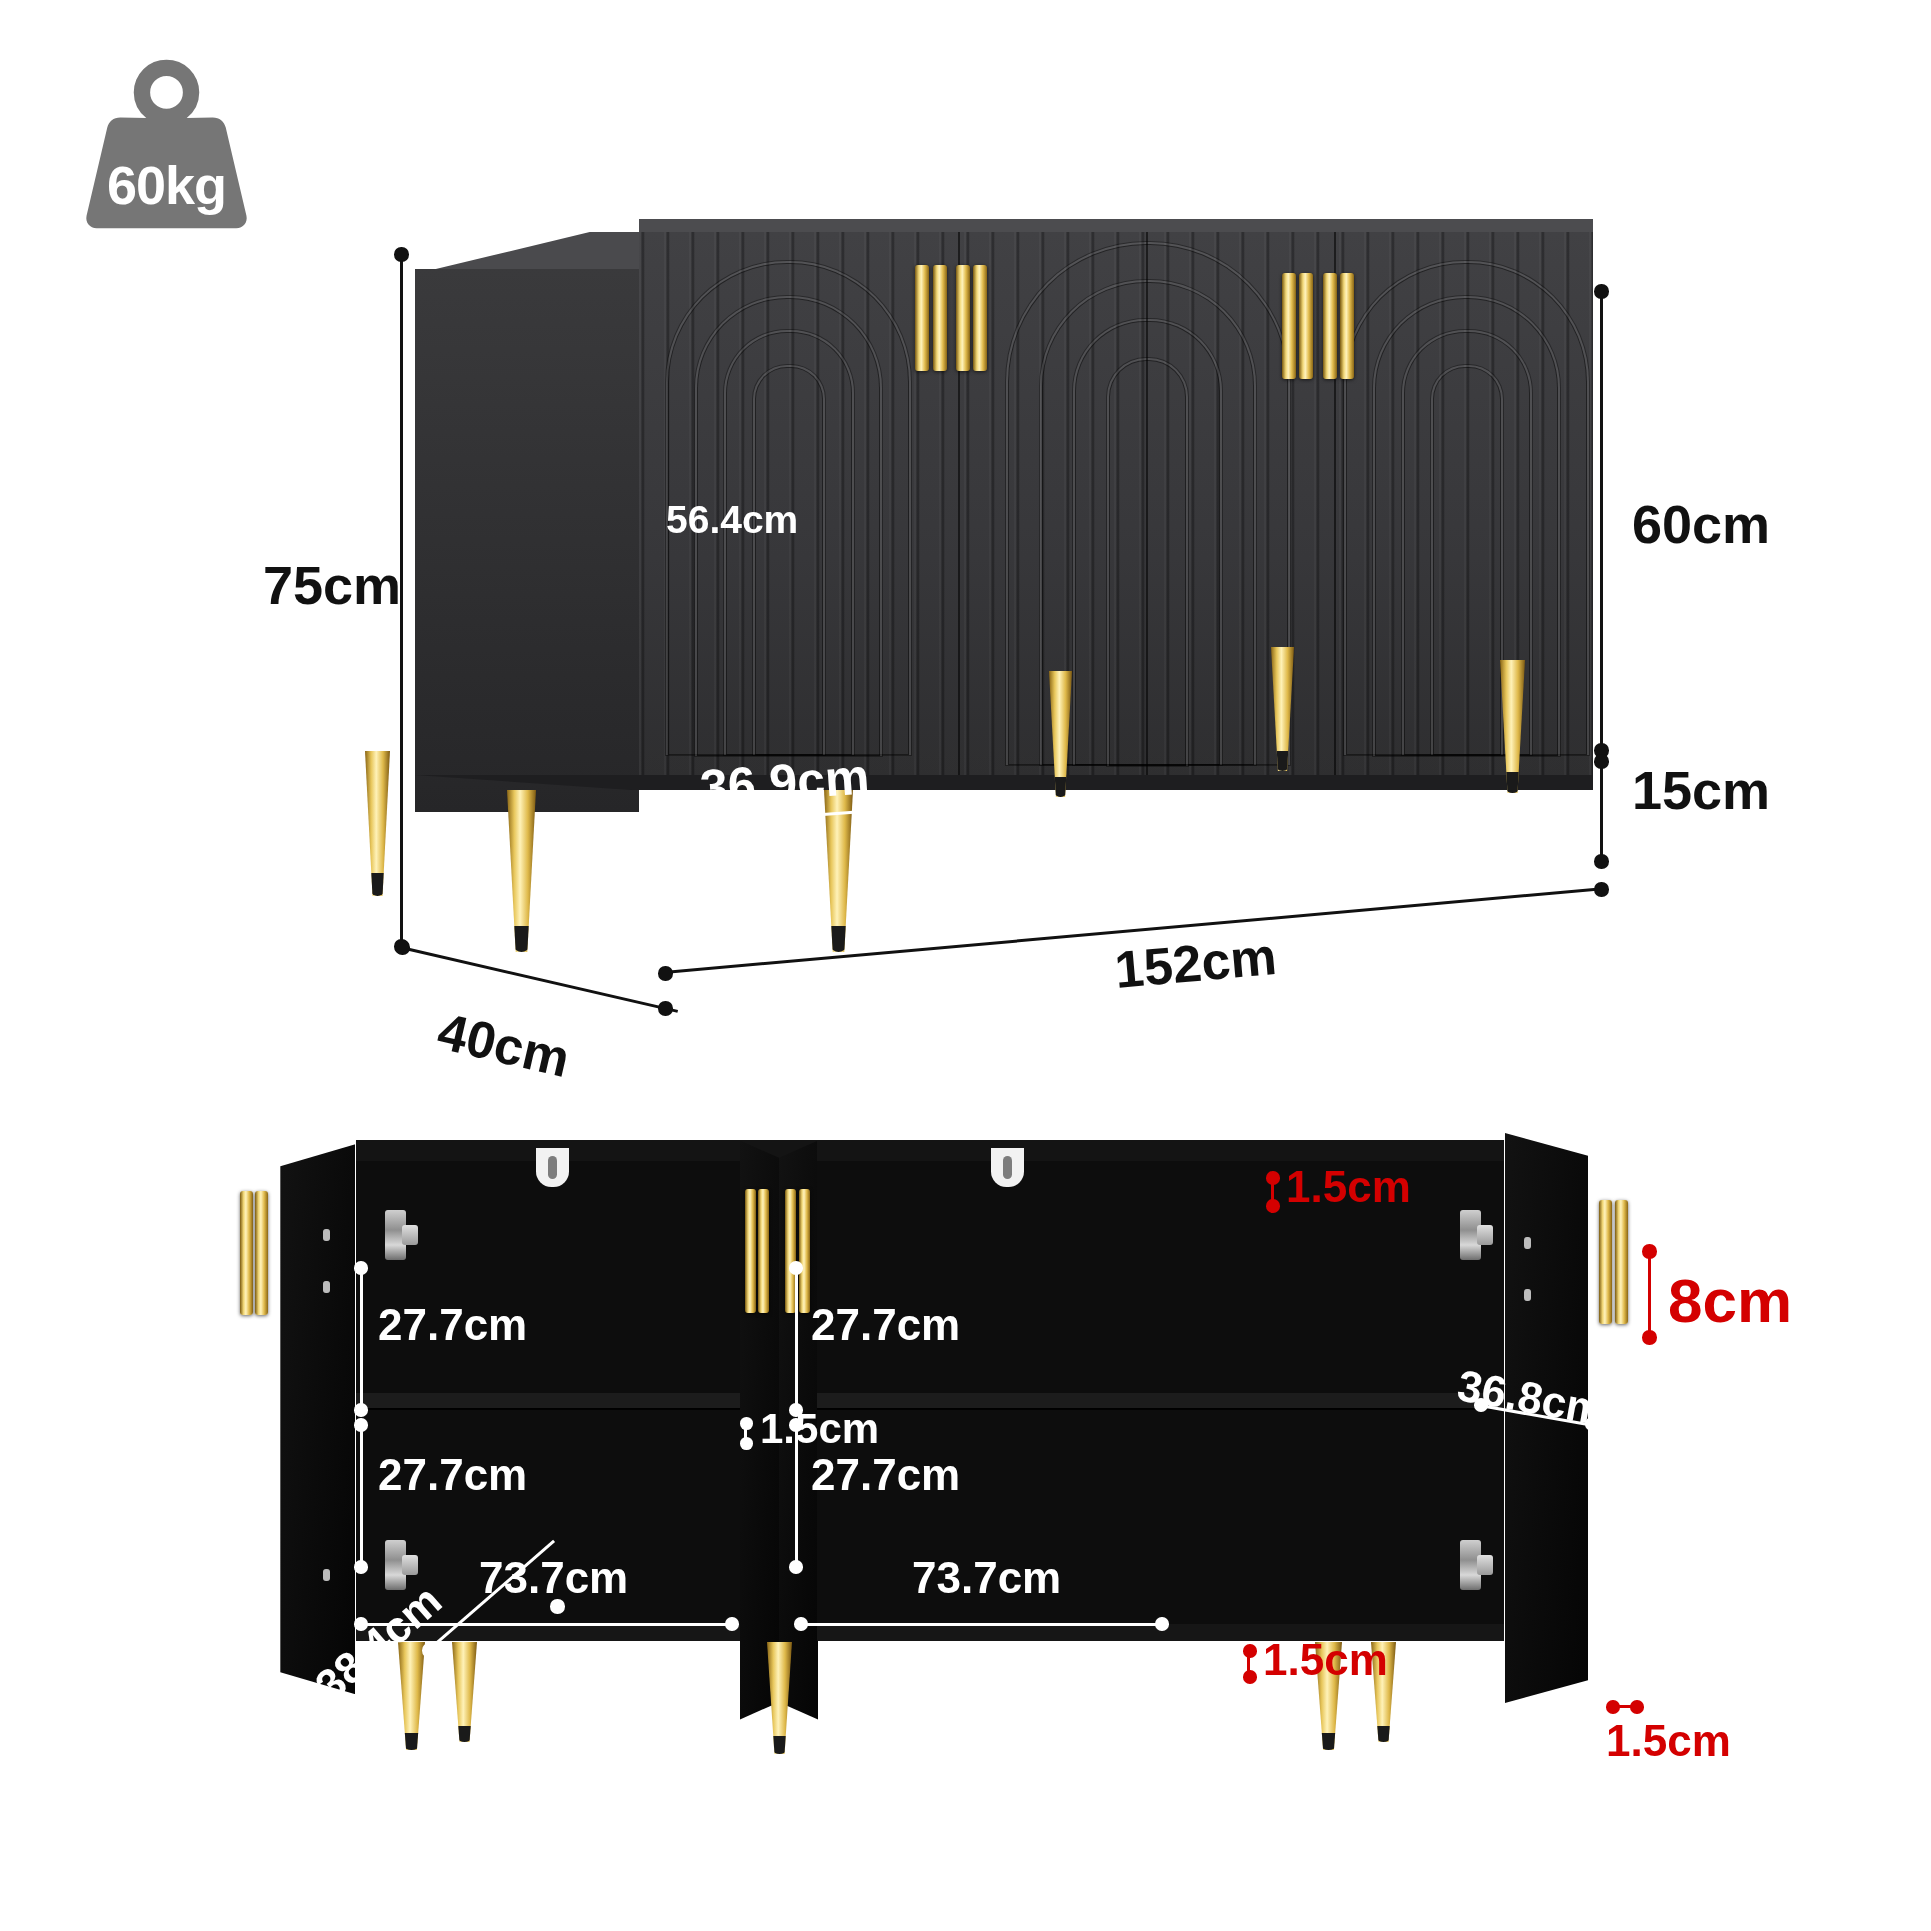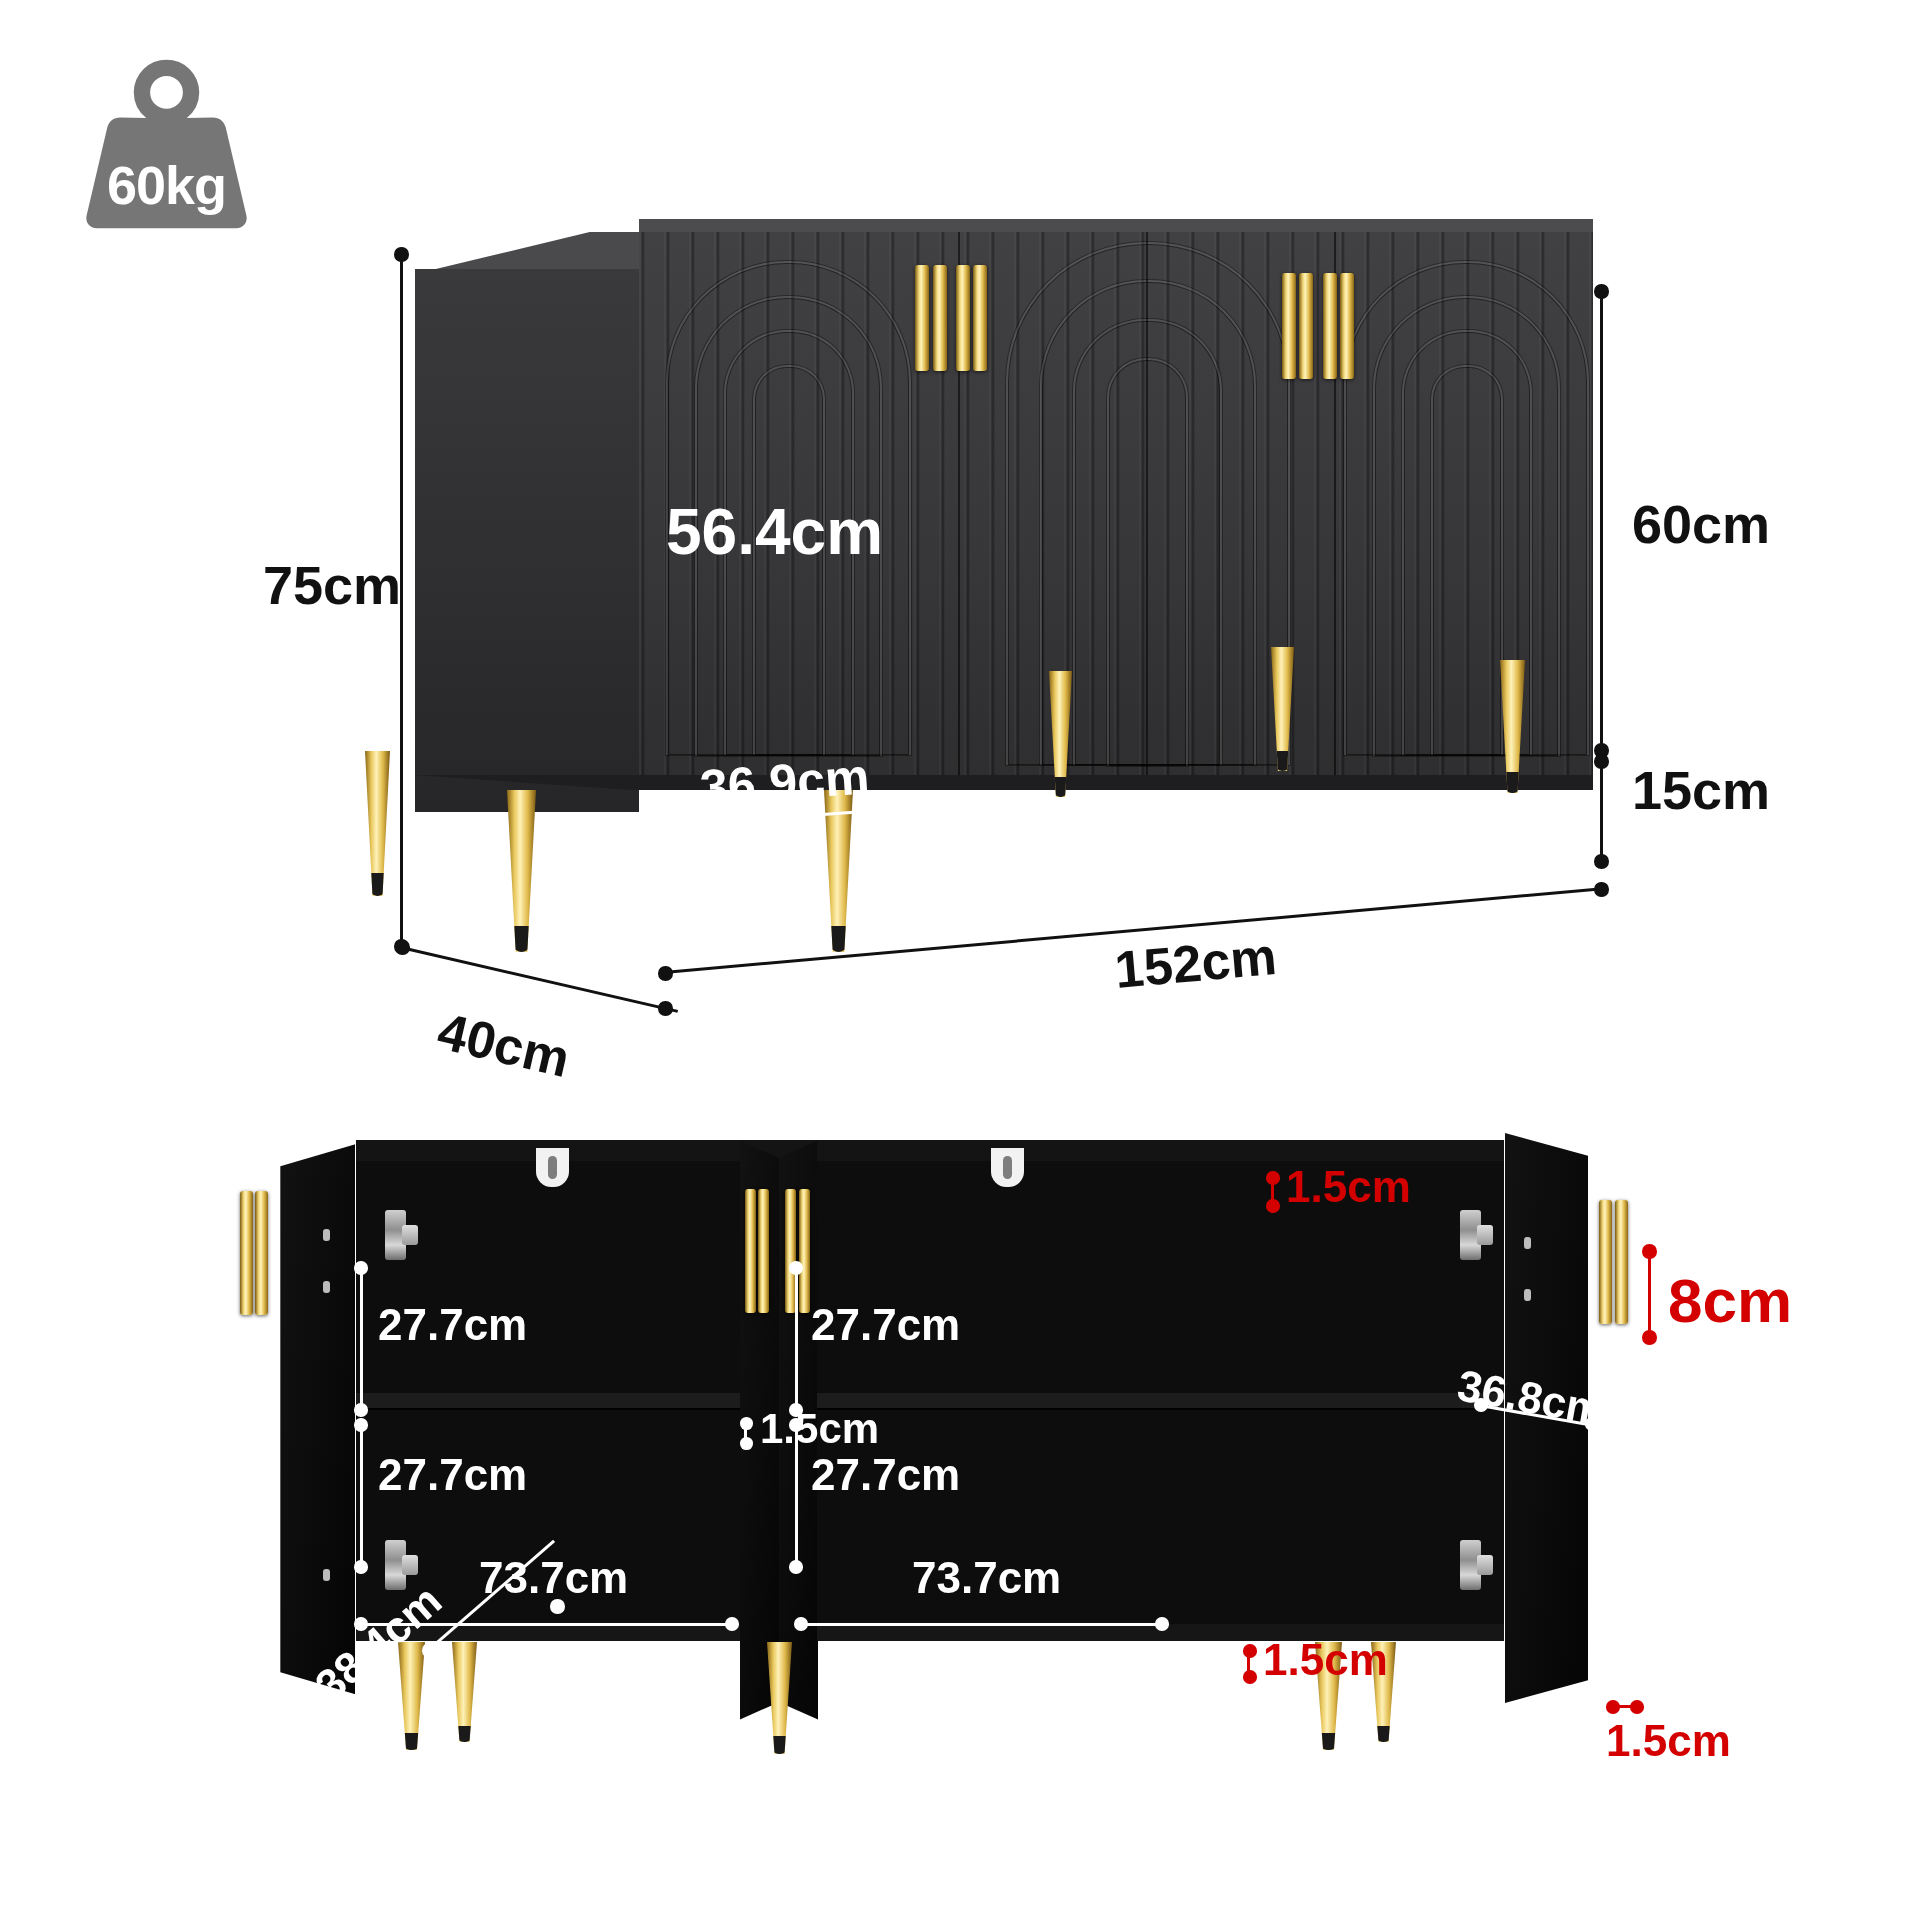--- a/index.html
+++ b/index.html
@@ -210,21 +210,21 @@
     <div class="dline v" style="left:1600px;top:290px;height:461px;"></div>
     <div class="dot" style="left:1594px;top:284px;width:14.5px;height:14.5px;"></div>
     <div class="dot" style="left:1594px;top:743px;width:14.5px;height:14.5px;"></div>
     <div class="dim black" style="left:1632px;top:497px;font-size:54px;">60cm</div>
 
     <div class="dline v" style="left:1600px;top:760px;height:100px;"></div>
     <div class="dot" style="left:1594px;top:754px;width:14.5px;height:14.5px;"></div>
     <div class="dot" style="left:1594px;top:854px;width:14.5px;height:14.5px;"></div>
     <div class="dim black" style="left:1632px;top:763px;font-size:54px;">15cm</div>
 
-    <div class="dim white" style="left:666px;top:500px;font-size:64px;">56.4cm</div>
+    <div class="dim white" style="left:666px;top:500px;font-size:39px;">56.4cm</div>
 
     <div class="dim white" style="left:700px;top:763px;font-size:50px;transform:rotate(-4deg);transform-origin:0 50%;">36.9cm</div>
     <div class="diag wht" style="left:645px;top:826px;width:328px;transform:rotate(-4.2deg);"></div>
     <div class="dot wht" style="left:639px;top:823px;width:12.6px;height:12.6px;"></div>
     <div class="dot wht" style="left:966px;top:798px;width:12.6px;height:12.6px;"></div>
 
     <div class="diag" style="left:664px;top:971px;width:942px;transform:rotate(-5.1deg);"></div>
     <div class="dot" style="left:658px;top:966px;width:14.5px;height:14.5px;"></div>
     <div class="dot" style="left:1594px;top:882px;width:14.5px;height:14.5px;"></div>
     <div class="dim black" style="left:1115px;top:944px;font-size:52px;transform:rotate(-5deg);transform-origin:0 50%;">152cm</div>

